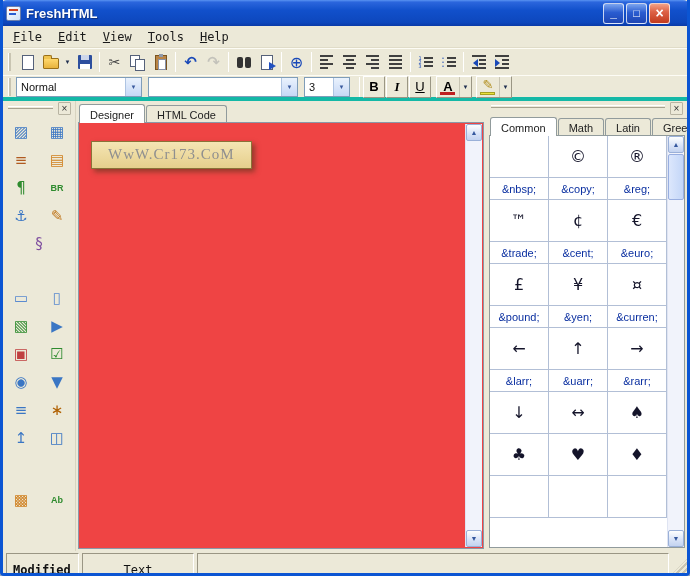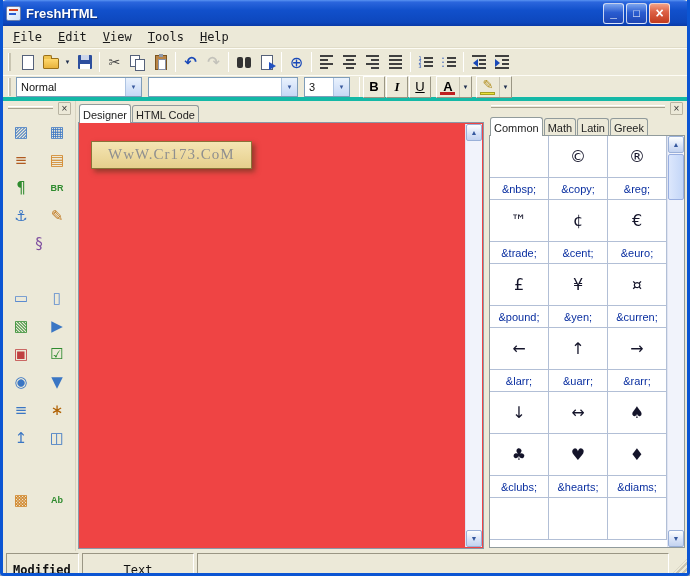--- a/index.html
+++ b/index.html
@@ -122,21 +122,21 @@
   .sgroup { display:flex; flex-wrap:wrap; width:62px; margin:6px auto 0; gap:6px 14px; justify-content:center; }
   .sgroup + .sgroup { margin-top:32px; }
   .sgroup:last-child { margin-top:40px; }
   .stool { width:22px; height:22px; display:flex; align-items:center; justify-content:center; border-radius:2px; }
   .sglyph { font-size:15px; font-family:"DejaVu Sans",sans-serif; }
   .sglyph.stext { font-size:9px; font-weight:bold; font-family:"Liberation Sans",sans-serif; }
 
   
   .editor { position:absolute; left:73px; top:0; bottom:0; width:410px; }
   .tabrow { height:21px; display:flex; align-items:flex-end; padding-left:3px; position:relative; }
-  .tab { font-size:11px; padding:3px 3px 2px; border:1px solid #919b9c; border-bottom:none; border-radius:3px 3px 0 0; background:#ece9d8; color:#222; margin-right:1px; position:relative; top:1px; }
+  .tab { font-size:11px; padding:3px 10px 2px; border:1px solid #919b9c; border-bottom:none; border-radius:3px 3px 0 0; background:#ece9d8; color:#222; margin-right:1px; position:relative; top:1px; }
   .tab.active { background:#fff; padding-top:4px; z-index:2; }
   .canvas { position:absolute; top:21px; left:2px; right:2px; bottom:2px; background:#ef4444; border:1px solid #8a98a8; }
   .watermark { position:absolute; left:12px; top:18px; padding:4px 16px 5px; background:linear-gradient(#f4e5b4,#e6cf8c); border:1px solid #8a7238; box-shadow:3px 3px 5px rgba(60,50,20,.5); color:#8f8f8f; font:15px "Liberation Serif",serif; letter-spacing:1px; }
 
   
   .vsb { position:absolute; top:1px; right:1px; bottom:1px; width:17px; background:#f1f3fb; border-left:1px solid #dfe4f2; display:flex; flex-direction:column; }
   .sbtn { height:17px; flex:0 0 auto; background:linear-gradient(#fdfefe,#d7e2f7 60%,#c3d3f0); border:1px solid #9ab0d8; border-radius:2px; color:#35589e; font-size:7px; display:flex; align-items:center; justify-content:center; }
   .strack { flex:1; position:relative; }
   .sthumb { position:absolute; left:0; right:0; top:1px; height:46px; background:linear-gradient(90deg,#dce7fc,#c3d6f8); border:1px solid #98aee0; border-radius:2px; }
   .vsb .sbtn.dn { margin-top:auto; }
@@ -522,25 +522,20 @@
             <div class="erow sym">
               <div class="ecell">↓</div>
               <div class="ecell">↔</div>
               <div class="ecell">♠</div>
             </div>
             <div class="erow sym">
               <div class="ecell">♣</div>
               <div class="ecell">♥</div>
               <div class="ecell">♦</div>
             </div>
-            <div class="erow lab">
-              <div class="ecell">&amp;clubs;</div>
-              <div class="ecell">&amp;hearts;</div>
-              <div class="ecell">&amp;diams;</div>
-            </div>
             <div class="erow sym">
               <div class="ecell"></div>
               <div class="ecell"></div>
               <div class="ecell"></div>
             </div>
           </div>
         <div class="esb">
           <span class="sbtn">
               <span>▲</span>
             </span>

